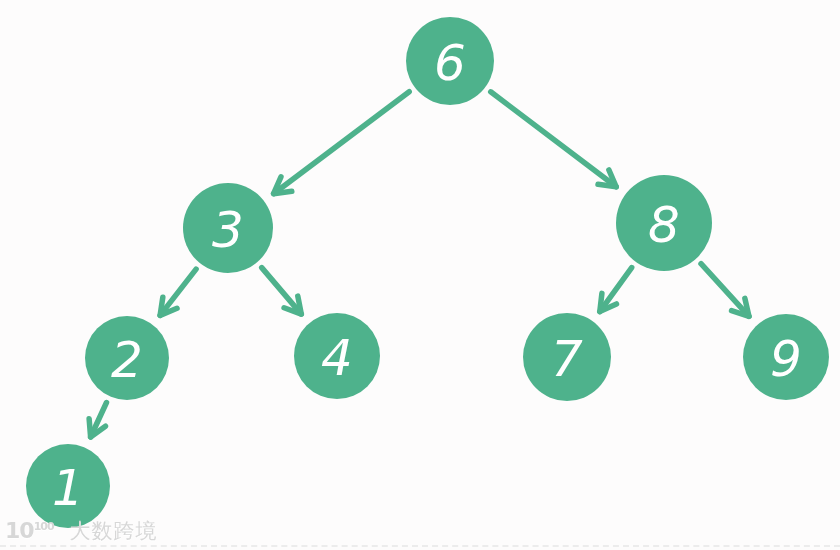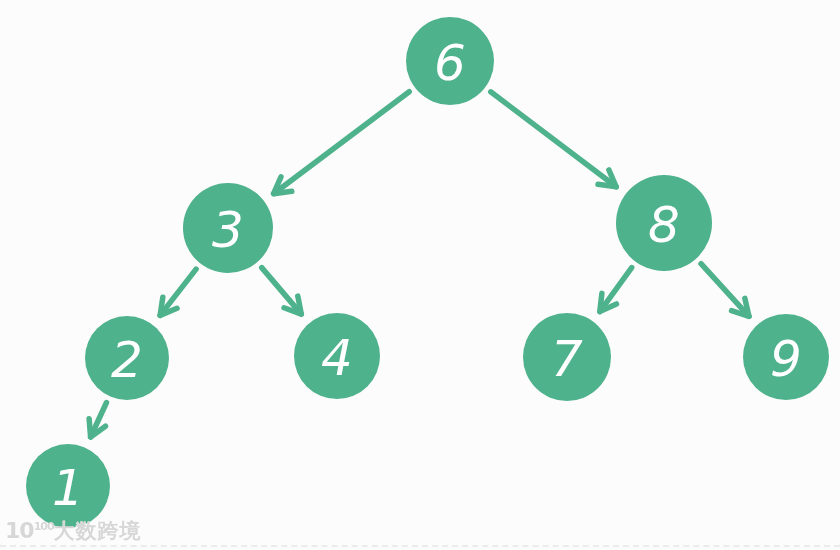--- a/index.html
+++ b/index.html
@@ -25,38 +25,38 @@
     font-weight: 400;
     font-style: italic;
     fill: #ffffff;
   }
   .watermark {
     position: absolute;
     left: 5px;
     bottom: 8px;
     display: flex;
     align-items: center;
-    gap: 0;
+    gap: 16px;
     color: #d7d7d7;
     text-shadow: 0 1px 0 #ffffff;
     user-select: none;
     pointer-events: none;
   }
   .watermark .logo {
     font-weight: bold;
     font-size: 22px;
     letter-spacing: -1px;
     line-height: 1;
   }
   .watermark .logo sup {
     font-size: 11px;
     vertical-align: super;
   }
   .watermark .wm-text {
-    font-weight: bold;
+    font-weight: normal;
     font-size: 21px;
     letter-spacing: 1px;
     line-height: 1;
   }
   .bottom-dashes {
     position: absolute;
     left: 0;
     right: 0;
     bottom: 3px;
     border-top: 2px dashed #ececec;

